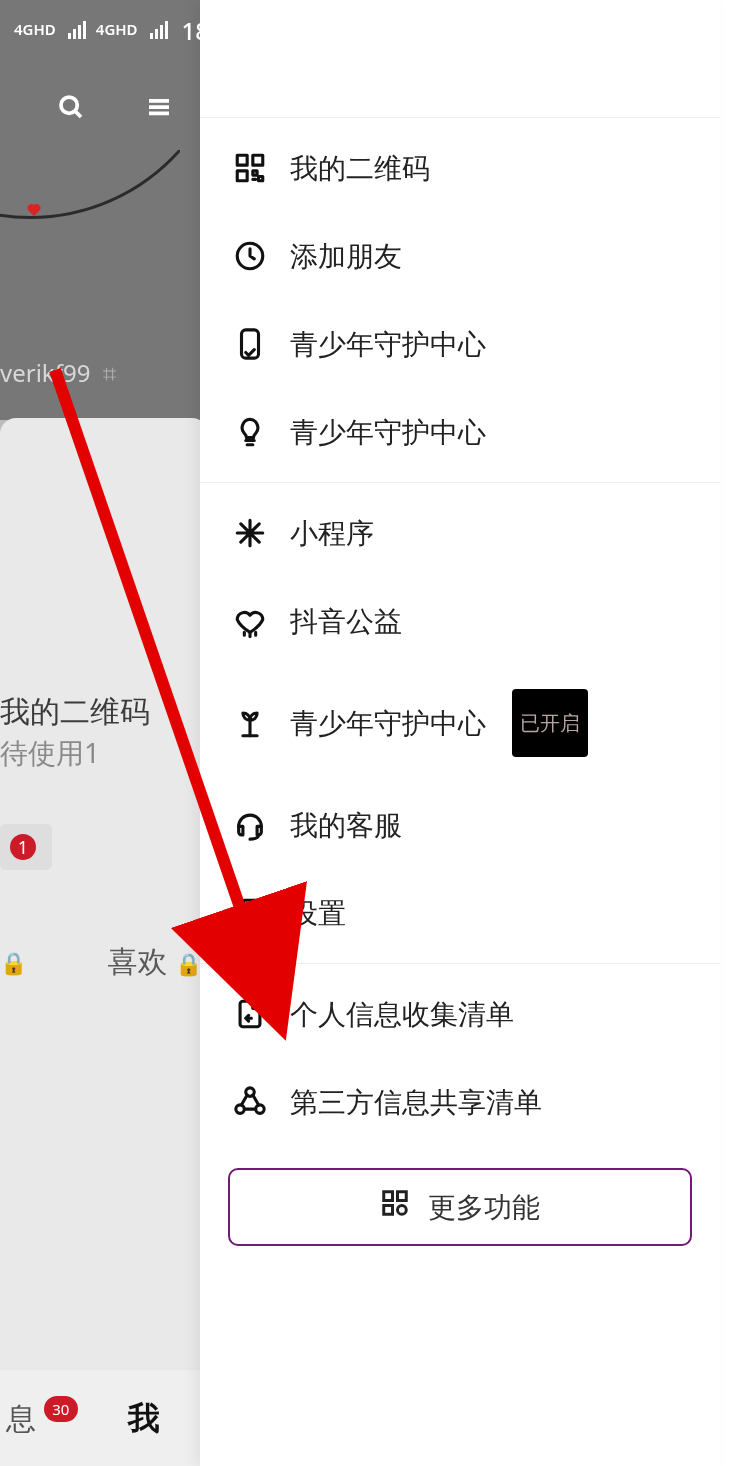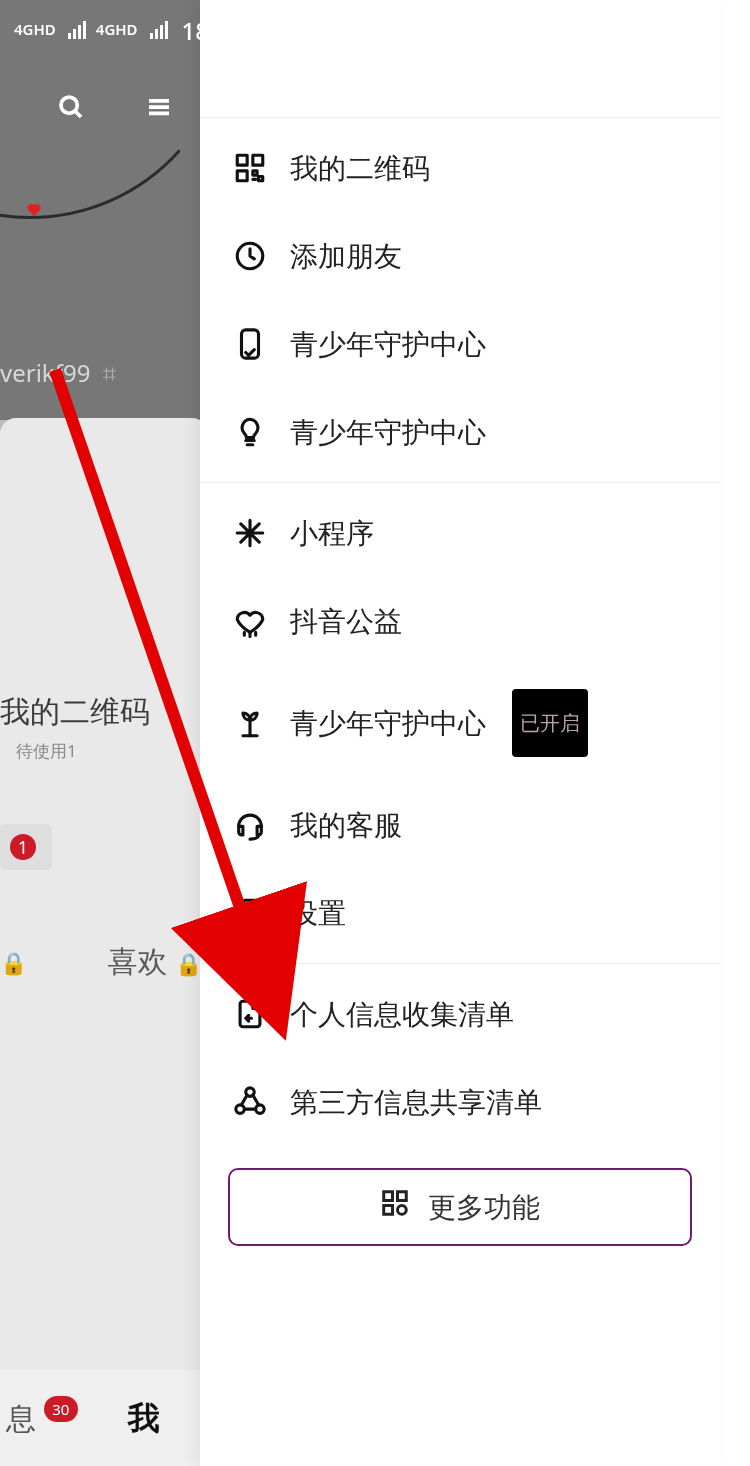--- a/index.html
+++ b/index.html
@@ -45,21 +45,21 @@
 
   .username{position:absolute;left:0;top:356px;color:#d8d8d8;font-size:24px;}
 
   .card-sheet{
     position:absolute;left:0;top:418px;right:var(--panel-w);height:1048px;
     background:#e9e9e9;border-top-left-radius:16px;border-top-right-radius:16px;
   }
 
   .orders{position:absolute;left:0;top:690px;color:#6a6a6a;}
   .orders .t1{font-size:30px;color:#3b3b3b;}
-  .orders .t2{font-size:17px;margin-top:6px;color:#8a8a8a;padding-left:16px;}
+  .orders .t2{font-size:28px;color:#8a8a8a;}
   .clockbadge{position:absolute;left:200px;top:714px;width:44px;height:44px;border-radius:50%;
     background:#e2e2e2;display:flex;align-items:center;justify-content:center;}
   .clockbadge svg{width:26px;height:26px;stroke:#7a7a7a;fill:none;stroke-width:2.5;}
 
   .pill{position:absolute;left:0;top:824px;background:#dedede;border-radius:6px;
     padding:10px 16px 10px 10px;display:flex;align-items:center;gap:8px;font-size:28px;color:#3a3a3a;}
   .dotred{width:26px;height:26px;border-radius:50%;background:var(--red);color:#fff;
     font-size:18px;display:flex;align-items:center;justify-content:center;}
 
   .lockrow{position:absolute;left:0;top:940px;font-size:30px;color:#5a5a5a;display:flex;gap:80px;align-items:center;}

